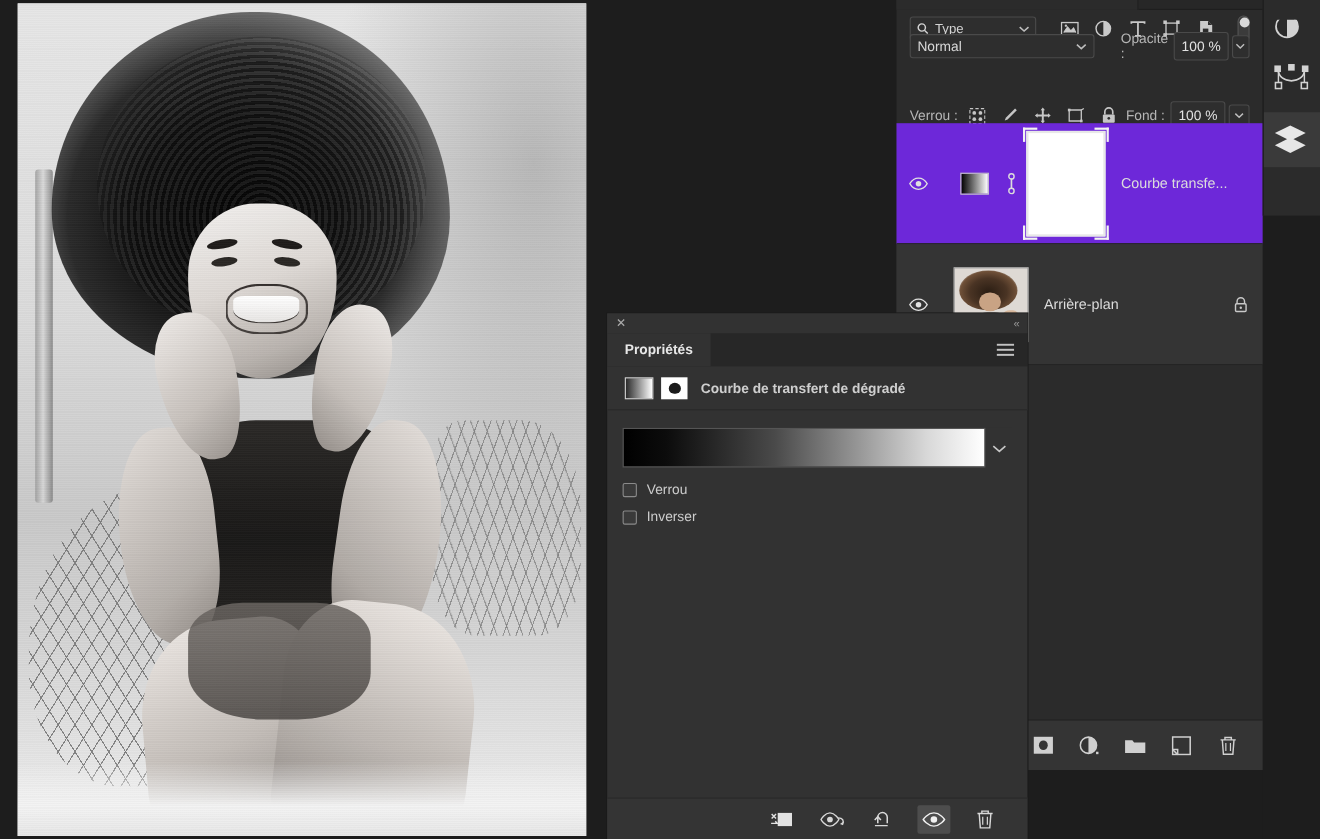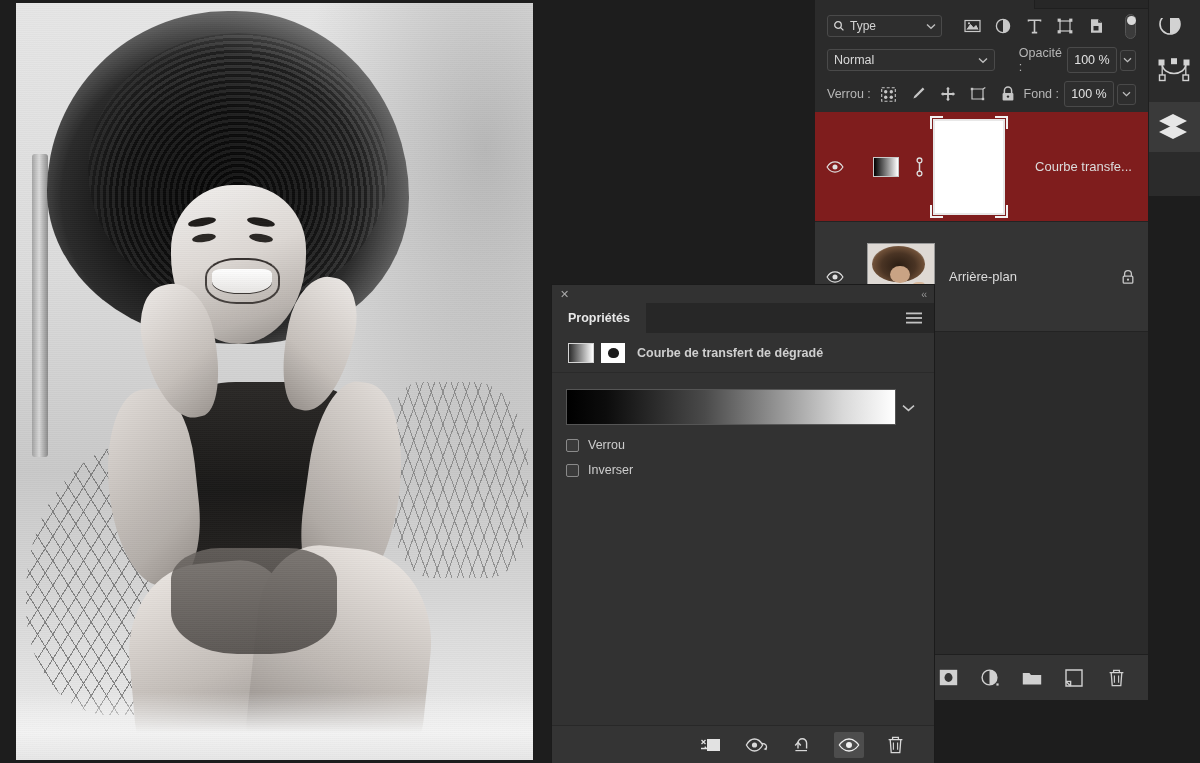--- a/index.html
+++ b/index.html
@@ -186,21 +186,21 @@
   .toggle-pill {
     margin-left:20px; width:13px; height:25px; border-radius:7px;
     background:#3b3b3b; border:1px solid #555; position:relative;
   }
   .toggle-pill::after {
     content:""; position:absolute; left:1px; top:1px; width:9px; height:9px;
     border-radius:50%; background:#d9d9d9;
   }
 
   .blend-row {
-    position:absolute; left:0; top:46px; width:100%; height:28px;
+    position:absolute; left:0; top:28px; width:100%; height:28px;
     display:flex; align-items:center; padding:0 12px;
   }
   .blend-select {
     width:200px; height:22px; background:#2e2e2e; border:1px solid #4a4a4a;
     border-radius:3px; display:flex; align-items:center; padding:0 6px;
     color:#d8d8d8; font-size:12.5px;
   }
   .blend-select .lbl { flex:1; }
   .field-label { color:#b6b6b6; font-size:12.5px; margin-left:24px; }
   .numfield {
@@ -208,32 +208,32 @@
     color:#e2e2e2; font-size:12.5px; display:flex; align-items:center;
     justify-content:center; padding:12px 6px; min-width:50px; margin-left:5px;
   }
   .stepper {
     width:19px; height:21px; margin-left:3px; background:#2e2e2e;
     border:1px solid #4a4a4a; border-radius:3px;
     display:flex; align-items:center; justify-content:center; color:#bdbdbd;
   }
 
   .lock-row {
-    position:absolute; left:0; top:80px; width:100%; height:28px;
+    position:absolute; left:0; top:91px; width:100%; height:28px;
     display:flex; align-items:center; padding:0 12px;
   }
   .lock-icons { display:flex; align-items:center; gap:13px; margin-left:9px; }
   .li { width:17px; height:17px; display:flex; align-items:center; justify-content:center; color:#c6c6c6; }
 
   .layers-list { position:absolute; left:0; top:112px; width:100%; bottom:46px; }
   .layer-row {
     position:relative; width:100%; height:110px;
     display:flex; align-items:center; border-bottom:1px solid #232323;
   }
-  .layer-row.selected { background:#7f1d1d;text-align:center; }
+  .layer-row.selected { background:#6d28d9; }
   .layer-row.normal { background:#343434; }
   .eye-cell { width:40px; display:flex; align-items:center; justify-content:center; }
   .eye { width:18px; height:12px; color:#e0e0e0; }
   .lyr-thumbs { display:flex; align-items:center; gap:0; }
   .grad-thumb {
     width:26px; height:20px; border:1px solid #c9c9c9;
     background: linear-gradient(90deg,#000,#fff);
     margin-left:18px;
   }
   .link-icon { width:20px; display:flex; align-items:center; justify-content:center; color:#dcdcdc; margin-left:10px; }

